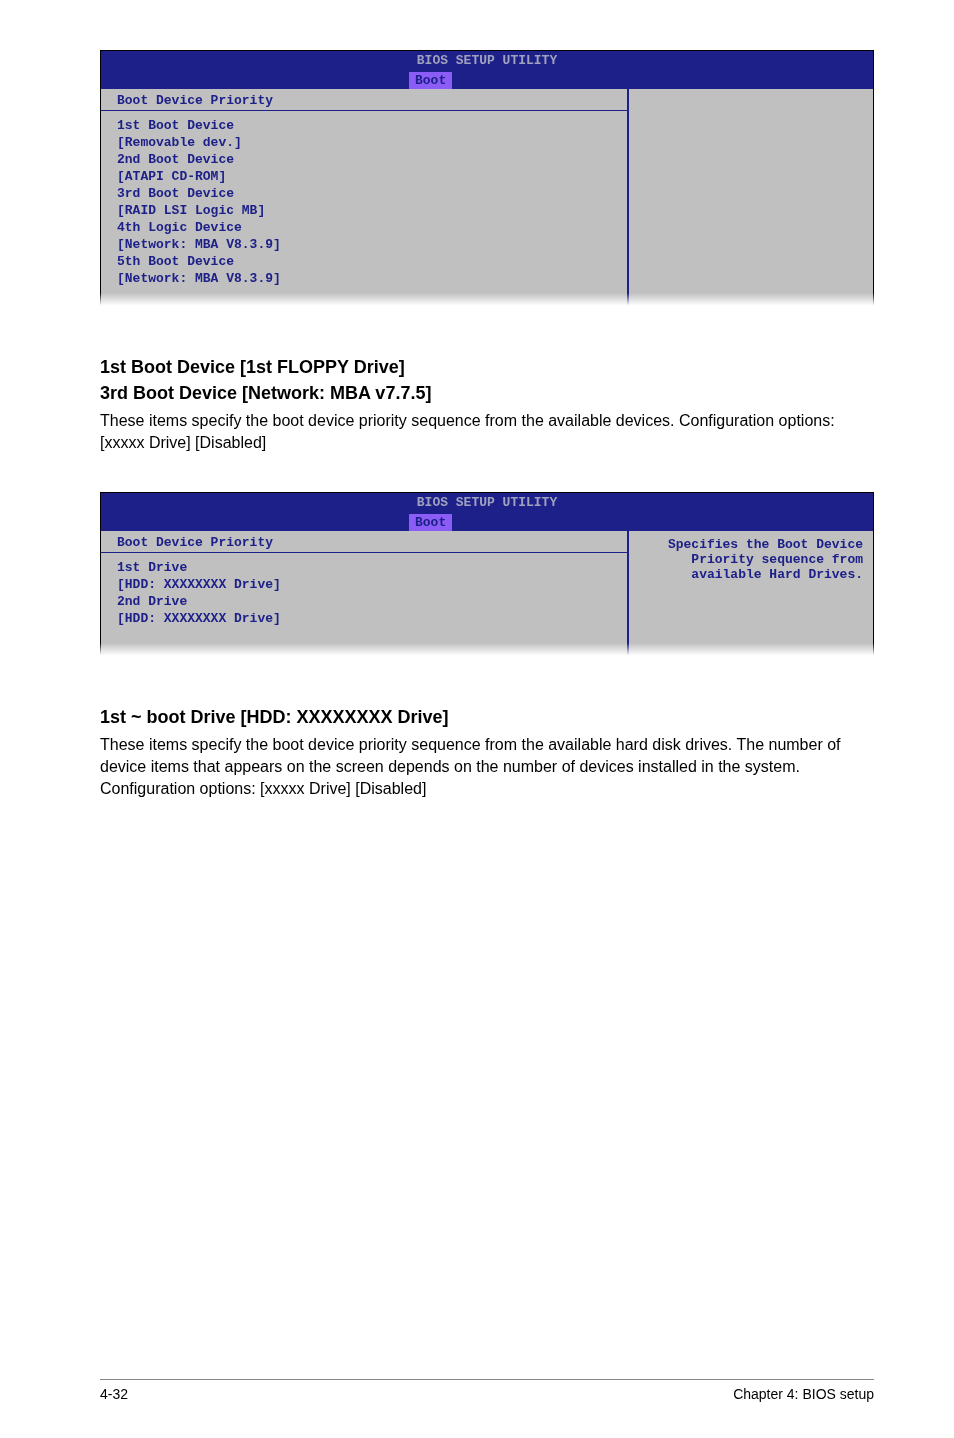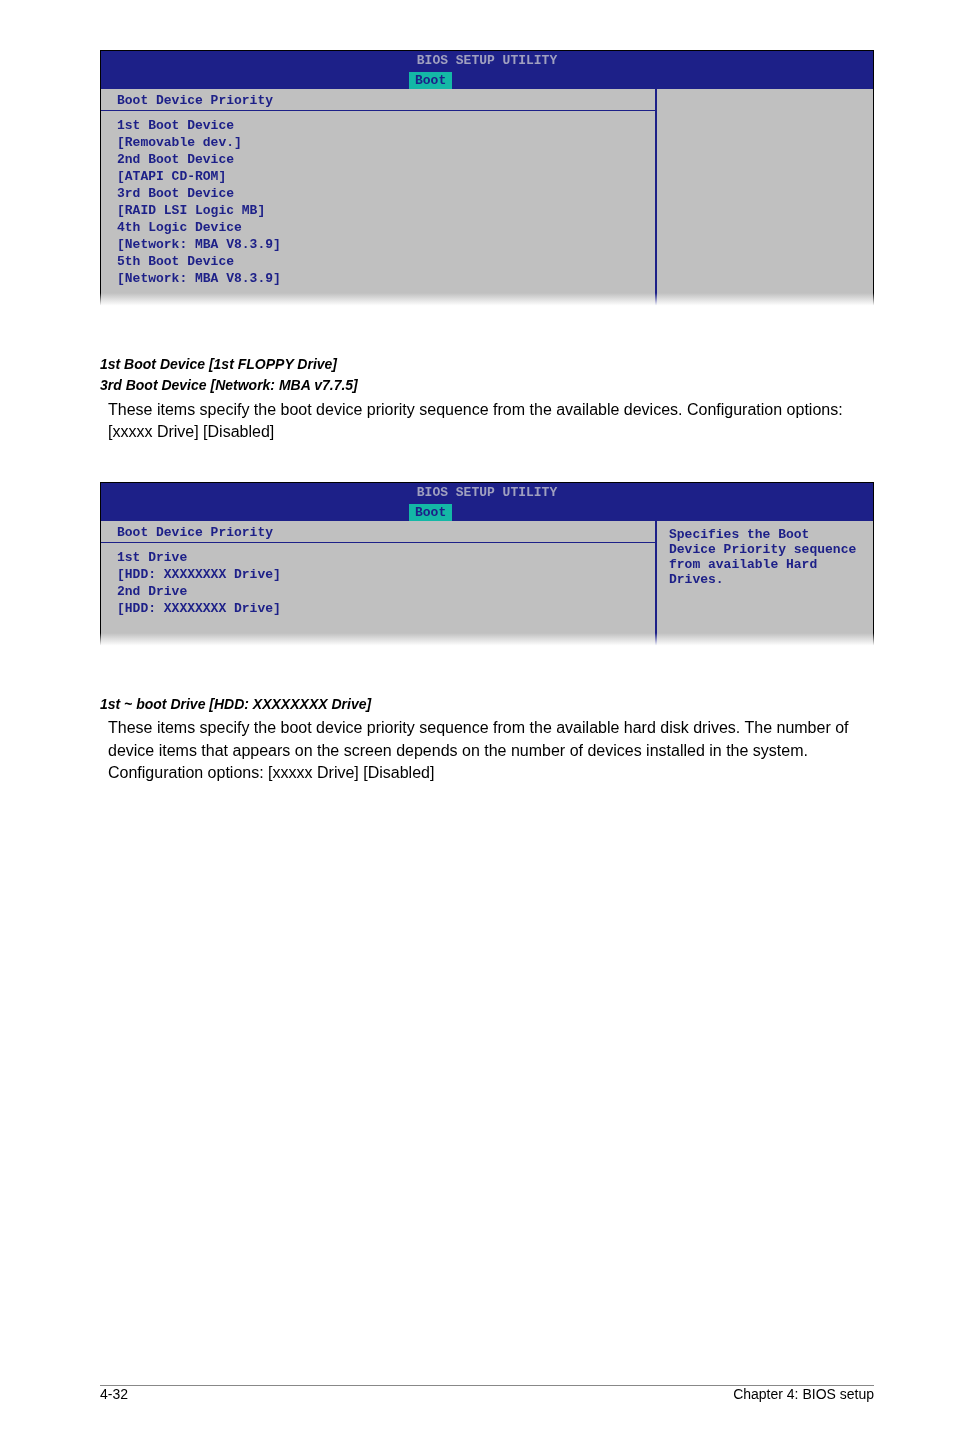--- a/index.html
+++ b/index.html
@@ -44,21 +44,21 @@
     background: #a0a0bf;
     font-family: "Courier New", monospace;
     font-weight: bold;
     font-size: 13px;
     padding: 0 9px;
   }
   .bios-tab {
     position: absolute;
     bottom: 0;
     left: 308px;
-    background: #14b8a6;
+    background: #8b5cf6;
     color: #1d2088;
     font-family: "Courier New", monospace;
     font-weight: bold;
     font-size: 13px;
     padding: 1px 6px;
     line-height: 15px;
   }
   .bios-body {
     display: flex;
     border: 1px solid #000;
@@ -68,68 +68,69 @@
   .bios-left {
     flex: 1;
     padding: 4px 10px 24px 16px;
     font-family: "Courier New", monospace;
     font-weight: bold;
     font-size: 13px;
     color: #1d2088;
     box-sizing: border-box;
   }
   .bios-right {
-    width: 218px;
+    width: 246px;
     border-left: 2px solid #1d2088;
     background: #c0c0c0;
     padding: 6px 10px 10px 12px;
     font-family: "Courier New", monospace;
     font-weight: bold;
     font-size: 13px;
     color: #1d2088;
     box-sizing: border-box;
+    text-align: right;
   }
   .panel-heading {
     display: block;
     margin-bottom: 2px;
   }
   .panel-divider {
     border-top: 1px solid #1d2088;
     margin: 2px -10px 6px -16px;
   }
   .row {
     display: flex;
     justify-content: flex-start;
     line-height: 17px;
     flex-direction: column;
   }
   .row .col-l { width: 210px; flex:none; }
   .row .col-r { flex: 1; }
   .subheading {
     font-family: Verdana, Arial, sans-serif;
     font-weight: bold;
-    font-size: 14px;
+    font-size: 18px;
     color: #000;
     margin: 0 0 2px 0;
     line-height: 1.35;
-    font-style: italic;
   }
   p.body-text {
     font-family: Verdana, Arial, sans-serif;
     font-size: 16px;
     color: #000;
-    margin: 4px 0 0 8px;
+    margin: 4px 0 0 0;
     line-height: 1.4;
   }
   .footer {
     position: absolute;
     bottom: 36px;
     left: 100px;
     right: 80px;
     border-top: 1px solid #888;
+    padding-top: 6px;
     font-family: Arial, sans-serif;
     font-size: 14px;
     color: #000;
     display: flex;
     justify-content: space-between;
   }
   
   .bios-box.second .bios-header {
     background: #1d2088;
   }

